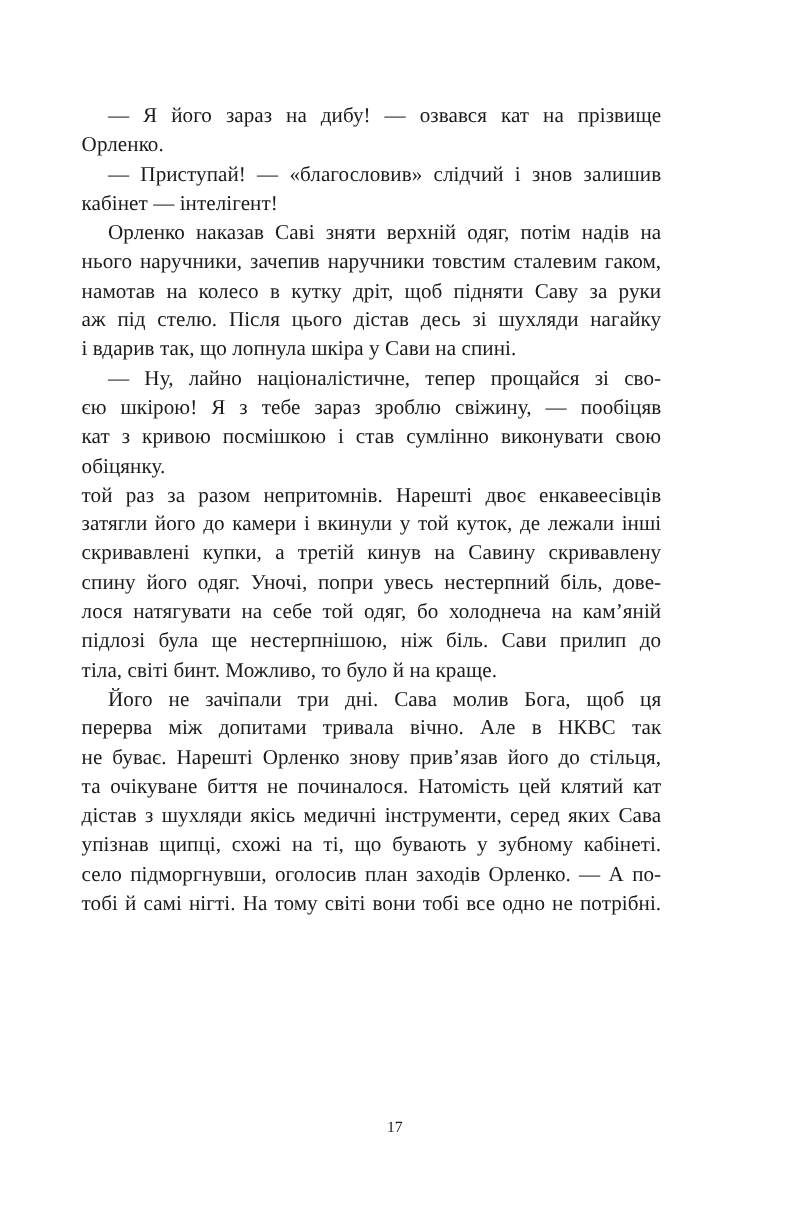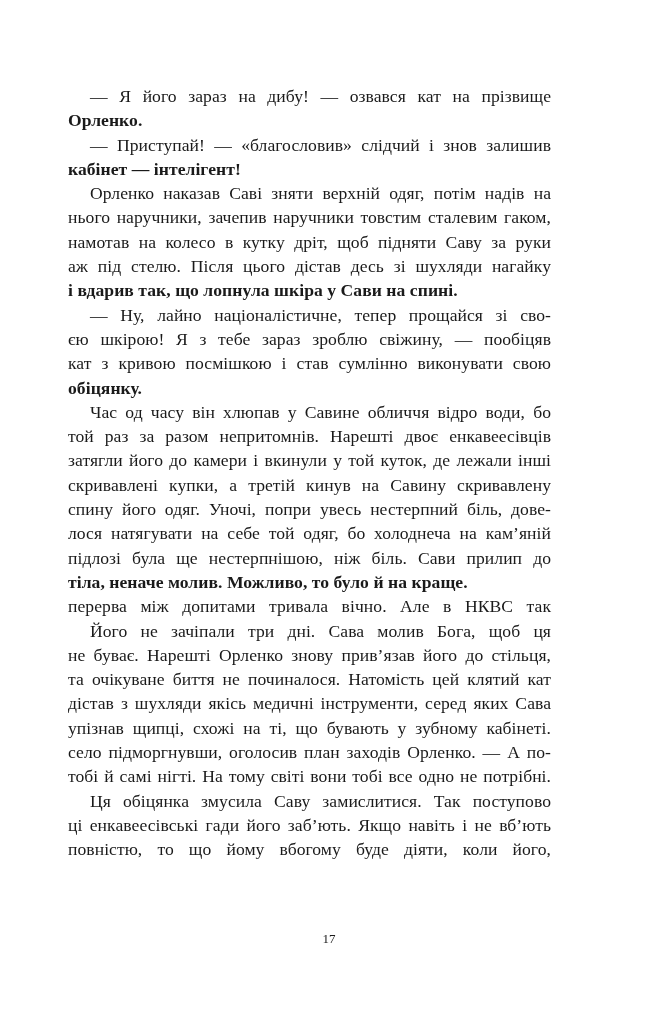--- a/index.html
+++ b/index.html
@@ -36,21 +36,20 @@
       white-space: nowrap;
       text-align: justify;
       text-align-last: justify;
       letter-spacing: 0.05px;
     }
     .line.indent {
       padding-left: 22px;
     }
     .line.last {
       text-align-last: left;
-      font-weight: bold;
     }
     .page-number {
       position: absolute;
       left: 0;
       width: 658px;
       top: 927px;
       text-align: center;
       font-size: 13px;
       line-height: 24px;
     }
@@ -80,46 +79,40 @@
     </div>
 
     <div>
       <span class="line indent">— Ну, лайно націоналістичне, тепер прощайся зі сво-</span>
       <span class="line">єю шкірою! Я з тебе зараз зроблю свіжину, — пообіцяв</span>
       <span class="line">кат з кривою посмішкою і став сумлінно виконувати свою</span>
       <span class="line last">обіцянку.</span>
     </div>
 
     <div>
-      <span class="line indent">Час од часу він хлюпав у Савине обличчя відро води, бо</span>
       <span class="line">той раз за разом непритомнів. Нарешті двоє енкавеесівців</span>
       <span class="line">затягли його до камери і вкинули у той куток, де лежали інші</span>
       <span class="line">скривавлені купки, а третій кинув на Савину скривавлену</span>
       <span class="line">спину його одяг. Уночі, попри увесь нестерпний біль, дове-</span>
       <span class="line">лося натягувати на себе той одяг, бо холоднеча на кам’яній</span>
       <span class="line">підлозі була ще нестерпнішою, ніж біль. Сави прилип до</span>
-      <span class="line last">тіла, неначе молив. Можливо, то було й на краще.</span>
+      <span class="line last">тіла, світі бинт. Можливо, то було й на краще.</span>
     </div>
 
     <div>
+      <span class="line indent">Його не зачіпали три дні. Сава молив Бога, щоб ця</span>
       <span class="line">перерва між допитами тривала вічно. Але в НКВС так</span>
-      <span class="line indent">Його не зачіпали три дні. Сава молив Бога, щоб ця</span>
       <span class="line">не буває. Нарешті Орленко знову прив’язав його до стільця,</span>
       <span class="line">та очікуване биття не починалося. Натомість цей клятий кат</span>
       <span class="line">дістав з шухляди якісь медичні інструменти, серед яких Сава</span>
       <span class="line">упізнав щипці, схожі на ті, що бувають у зубному кабінеті.</span>
     </div>
 
     <div>
       <span class="line">село підморгнувши, оголосив план заходів Орленко. — А по-</span>
       <span class="line">тобі й самі нігті. На тому світі вони тобі все одно не потрібні.</span>
     </div>
 
-    <div>
-      <span class="line indent">Ця обіцянка змусила Саву замислитися. Так поступово</span>
-      <span class="line">ці енкавеесівські гади його заб’ють. Якщо навіть і не вб’ють</span>
-      <span class="line">повністю, то що йому вбогому буде діяти, коли його,</span>
-    </div>
 
   </div>
 
   <div class="page-number">17</div>
 </div>
 
 </body></html>

